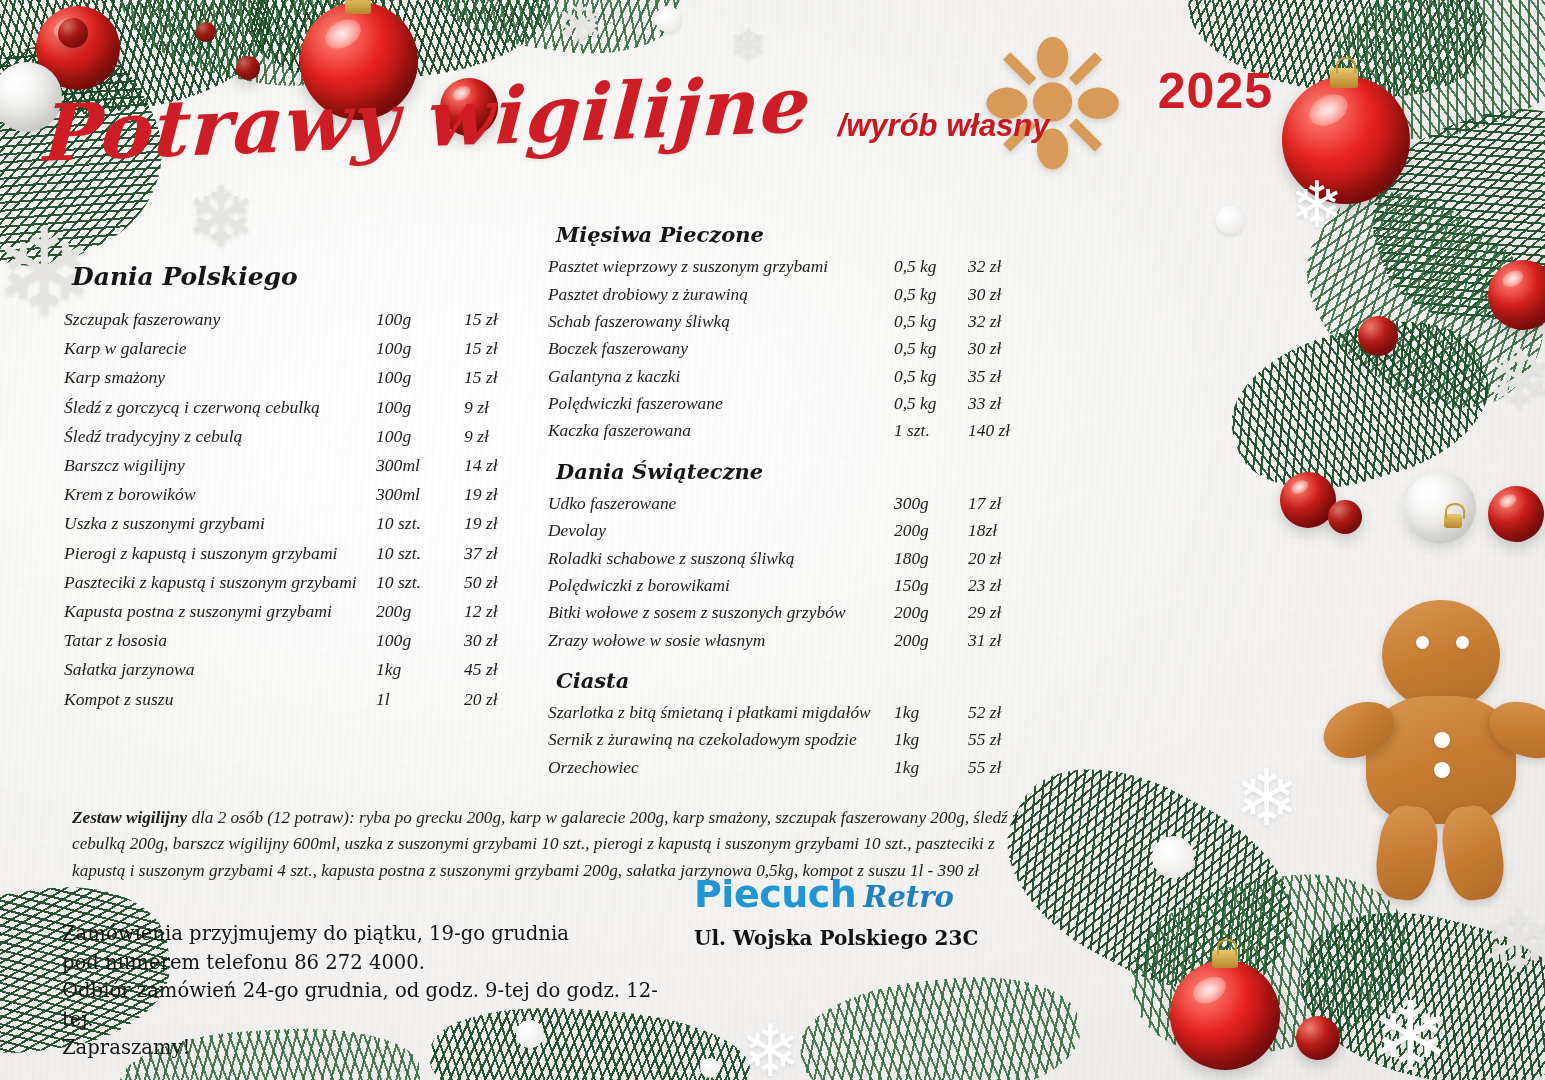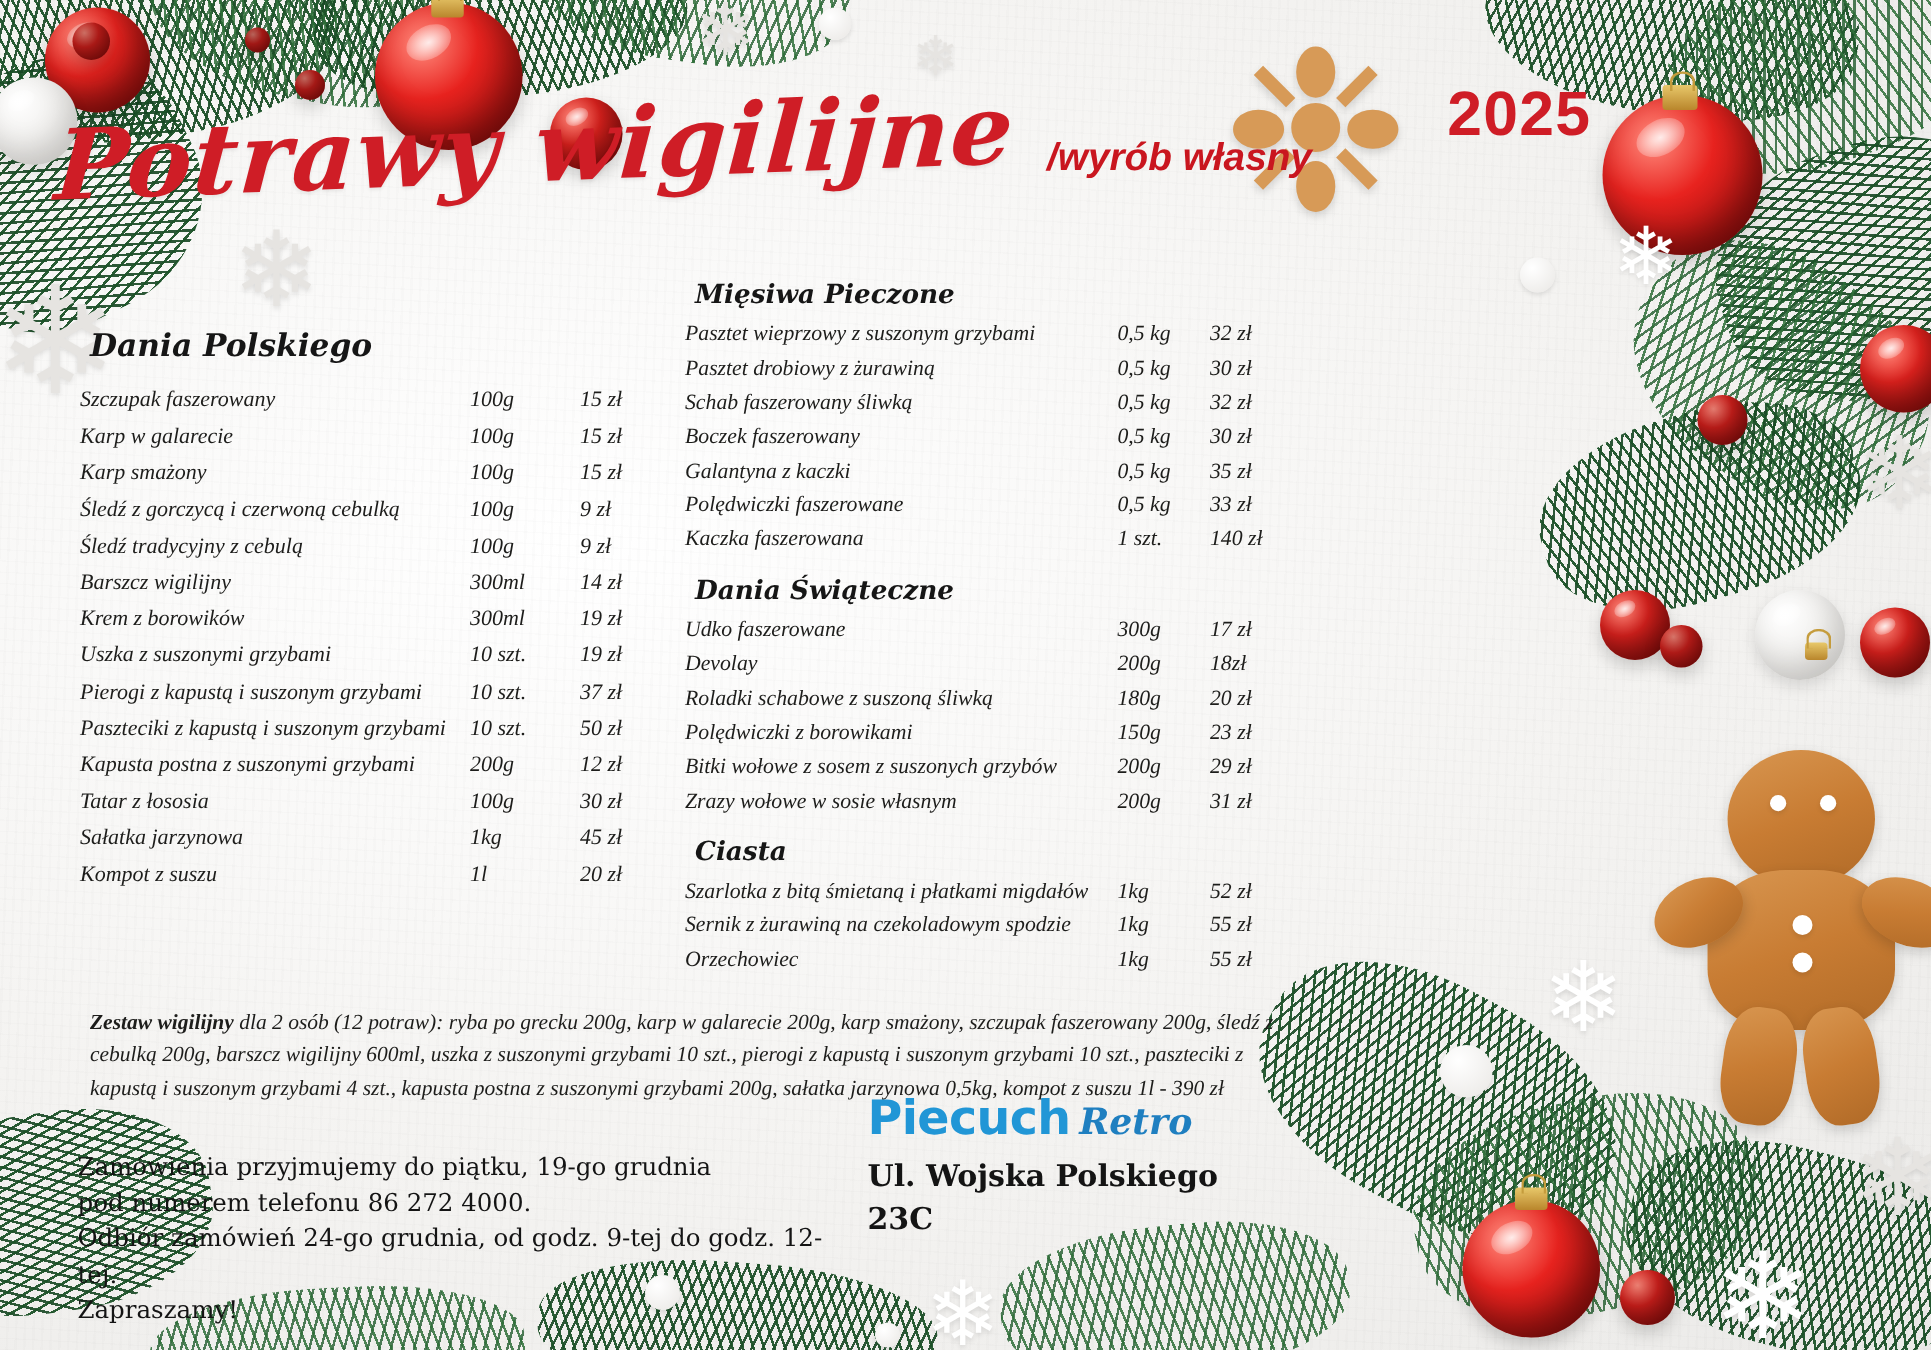--- a/index.html
+++ b/index.html
@@ -245,21 +245,21 @@
     font-style: italic;
     font-weight: 700;
     font-size: 29px;
     color: #1f7fc0;
     margin-left: 7px;
   }
   .addr {
     margin-top: 8px;
     font-family: "DejaVu Serif", serif;
     font-weight: 700;
-    font-size: 24px;
+    font-size: 20px;
     line-height: 1.42;
     color: #141414;
   }
 </style>
 </head>
 <body>
 
 <div id="page">
 
   <div class="bg-base"></div>

